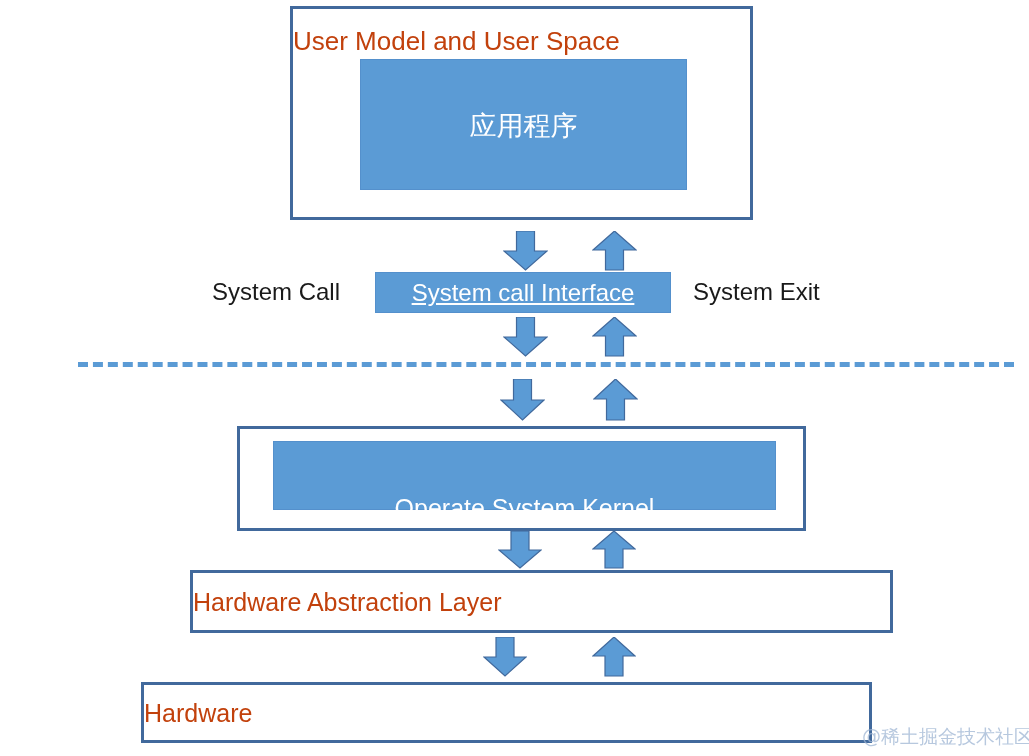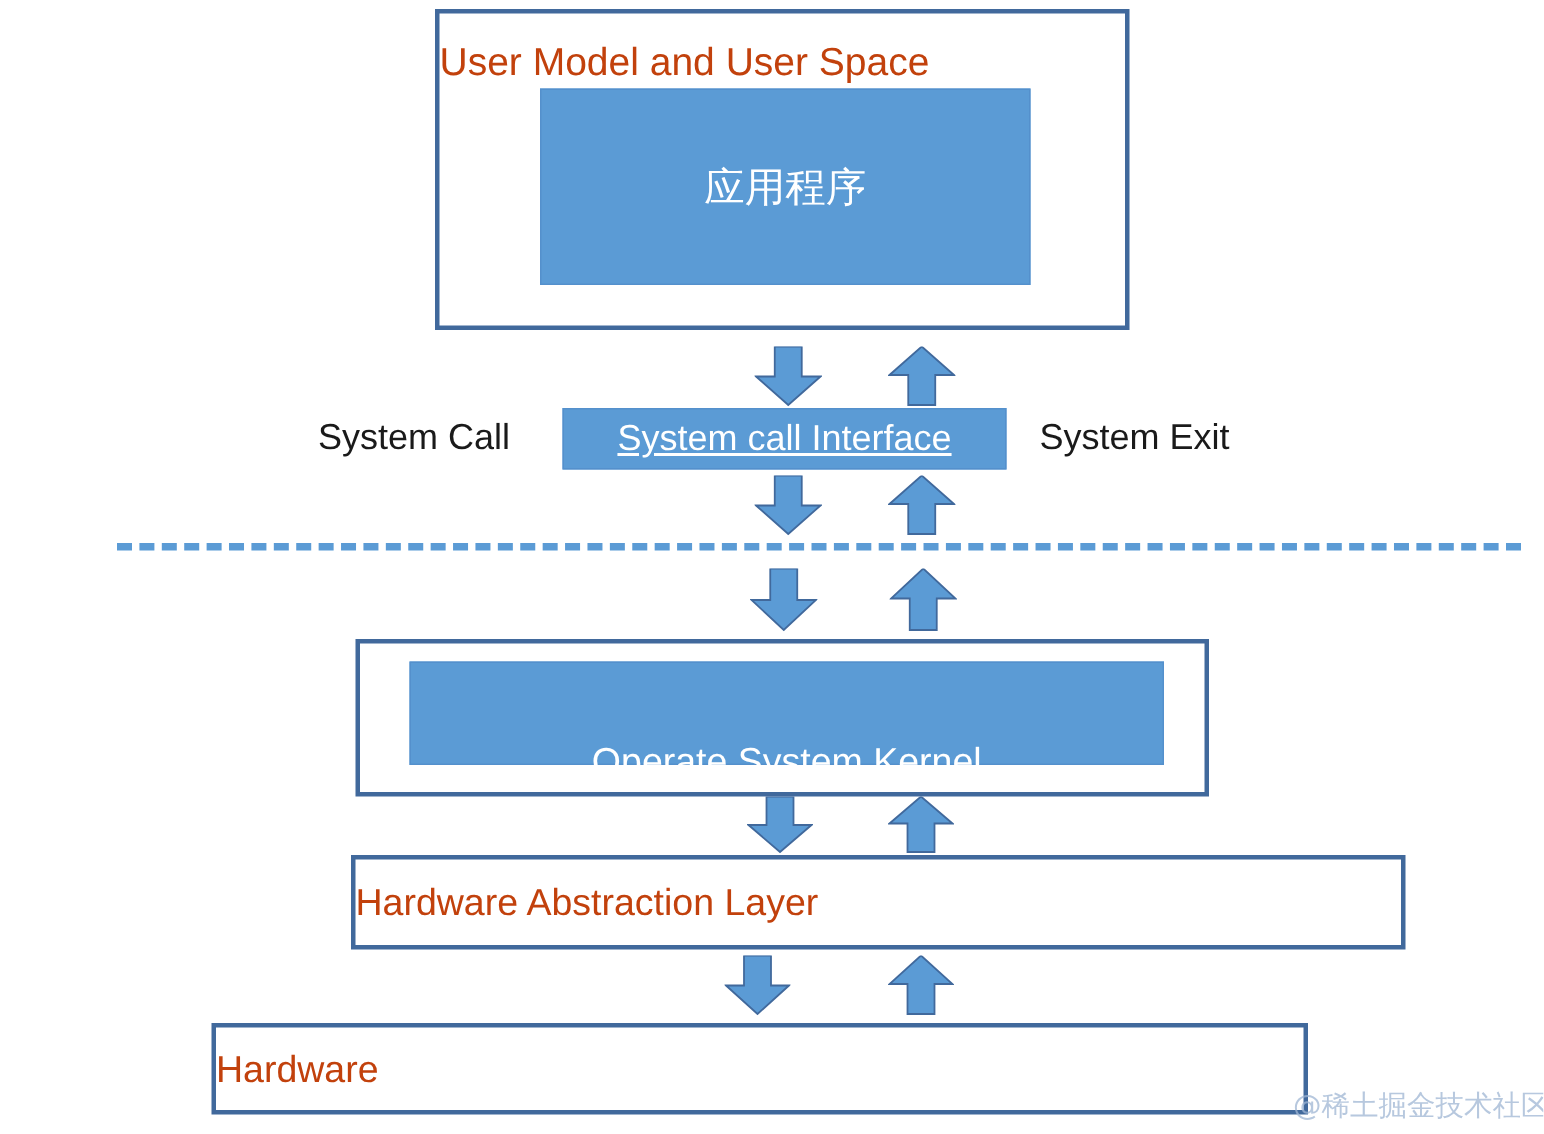--- a/index.html
+++ b/index.html
@@ -158,21 +158,21 @@
       <polygon points="13,0 31,0 31,19 43,19 22,37 1,19 13,19" fill="#5B9BD5" stroke="#41699C" stroke-width="1.2"></polygon>
     </svg>
   </div>
 
   <div class="arrow" style="left:592px; top:531px;">
     <svg width="44" height="38" viewBox="0 0 44 38">
       <polygon points="22,0 43,18 31,18 31,37 13,37 13,18 1,18" fill="#5B9BD5" stroke="#41699C" stroke-width="1.2"></polygon>
     </svg>
   </div>
 
-  <div class="outline-box" style="left:190px; top:570px; width:703px; height:63px;margin-left:44px;">
+  <div class="outline-box" style="left:190px; top:570px; width:703px; height:63px;">
     <div class="box-label" style="top:16px;">Hardware Abstraction Layer</div>
   </div>
 
   <div class="arrow" style="left:483px; top:637px;">
     <svg width="44" height="40" viewBox="0 0 44 40">
       <polygon points="13,0 31,0 31,20 43,20 22,39 1,20 13,20" fill="#5B9BD5" stroke="#41699C" stroke-width="1.2"></polygon>
     </svg>
   </div>
 
   <div class="arrow" style="left:592px; top:637px;">

